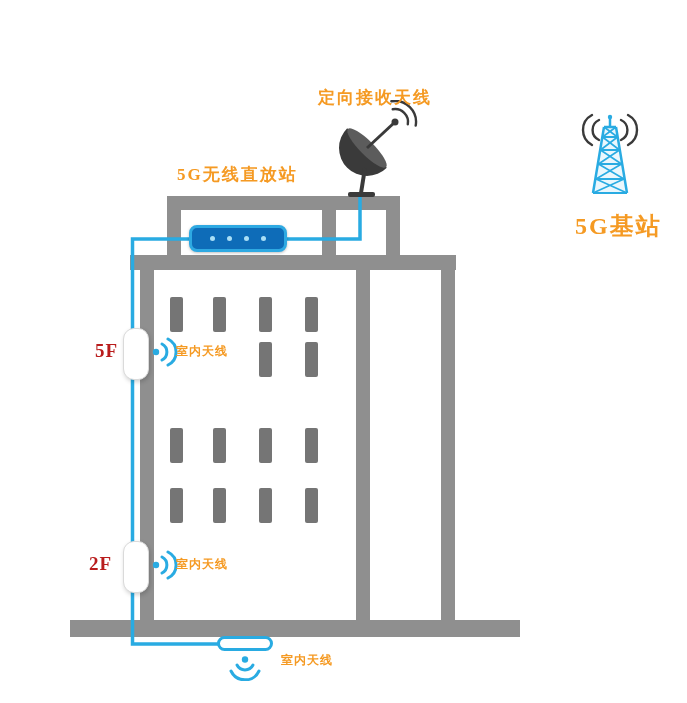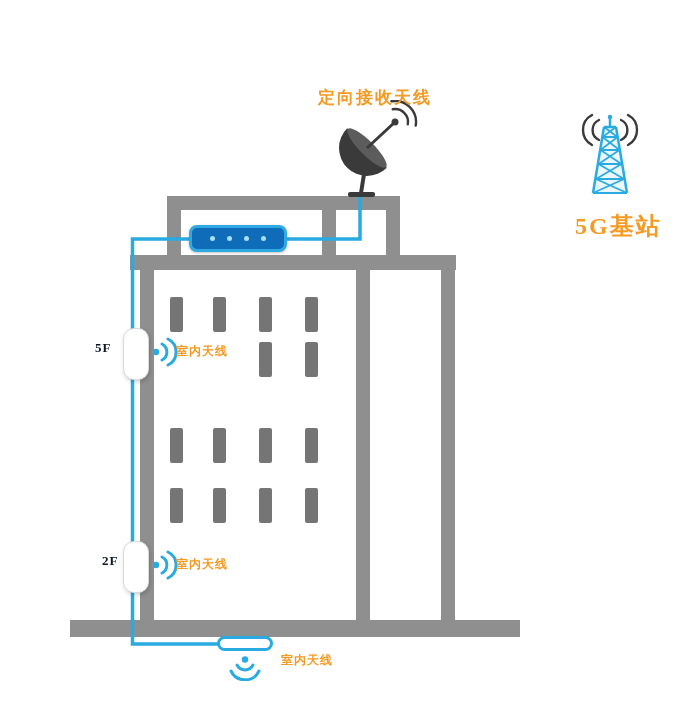--- a/index.html
+++ b/index.html
@@ -31,21 +31,21 @@
     position:absolute;left:217px;top:636px;width:56px;height:15px;box-sizing:border-box;
     background:#ffffff;border:3px solid #29ABE2;border-radius:9px;z-index:3;
   }
   .icon{position:absolute;z-index:3;}
   .bluearc{fill:none;stroke:#29ABE2;stroke-width:3;stroke-linecap:round;}
   .darkarc{fill:none;stroke:#3A3A3A;stroke-width:2.4;stroke-linecap:round;}
   
   .lbl{position:absolute;white-space:nowrap;font-weight:bold;z-index:4;}
   .lbl-orange{color:#F59A23;font-size:17px;letter-spacing:2px;}
   .lbl-orange.small{font-size:12px;letter-spacing:1px;}
-  .lbl-floor{color:#0f172a;font-size:13px;letter-spacing:1px;}
+  .lbl-floor{color:#b91c1c;font-size:19px;letter-spacing:1px;}
 </style>
 </head>
 <body>
 
 <div class="canvas">
 
   <div class="bar" style="left:167px;top:196px;width:233px;height:14px"></div>
   <div class="bar" style="left:167px;top:196px;width:14px;height:59px"></div>
   <div class="bar" style="left:322px;top:196px;width:14px;height:59px"></div>
   <div class="bar" style="left:386px;top:196px;width:14px;height:59px"></div>
@@ -124,20 +124,21 @@
   </svg>
 
   <div class="ceilant"></div>
   <svg class="icon" style="left:227px;top:655px" width="36" height="26" viewBox="0 0 36 26">
     <circle cx="18" cy="4.5" r="3.2" fill="#29ABE2"></circle>
     <path class="bluearc" d="M10,10 A9,9 0 0 0 26,10"></path>
     <path class="bluearc" d="M4,16 A15.5,15.5 0 0 0 32,16"></path>
   </svg>
 
   <div class="lbl lbl-orange" style="left:318px;top:86px">定向接收天线</div>
+  <div class="lbl lbl-orange" style="left:177px;top:163px">5G无线直放站</div>
   <div class="lbl lbl-orange" style="left:575px;top:210px;font-size:24px">5G基站</div>
   <div class="lbl lbl-floor" style="left:95px;top:340px">5F</div>
   <div class="lbl lbl-orange small" style="left:176px;top:343px">室内天线</div>
-  <div class="lbl lbl-floor" style="left:102px;top:553px">2F</div>
+  <div class="lbl lbl-floor" style="left:89px;top:553px">2F</div>
   <div class="lbl lbl-orange small" style="left:176px;top:556px">室内天线</div>
   <div class="lbl lbl-orange small" style="left:281px;top:652px">室内天线</div>
 
 </div>
 
 </body></html>

